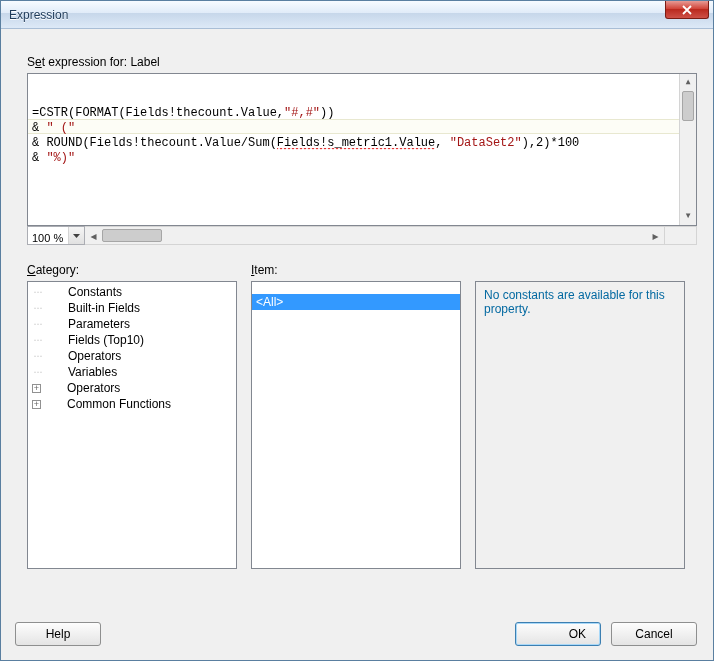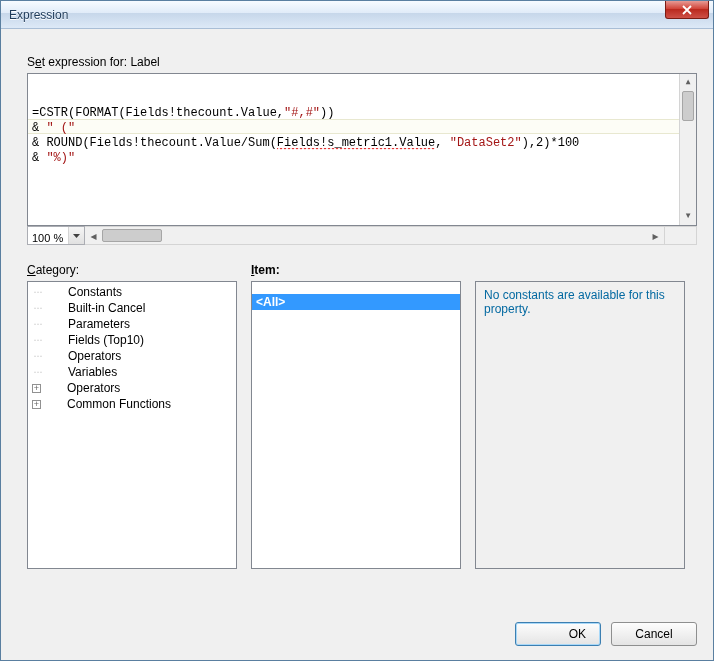--- a/index.html
+++ b/index.html
@@ -163,21 +163,21 @@
     border-left: none;
     background: #f0f0f0;
   }
   .lower {
     margin-top: 18px;
     display: flex;
     gap: 14px;
   }
   .col { display: flex; flex-direction: column; justify-content: center; }
   .col.cat { width: 210px; }
-  .col.item { width: 210px; font-weight: bold; }
+  .col.item { width: 210px; }
   .col.desc { width: 210px; }
   .listbox {
     background: #fff;
     border: 1px solid #828790;
     height: 288px;
     overflow: hidden;
     font-size: 12px;
   }
   .tree { padding: 2px; }
   .tree-row {
@@ -300,21 +300,21 @@
         <div class="label">
           <span class="accel">C</span><span>ategory:</span>
         </div>
         <div class="listbox tree" id="category-tree">
             <div class="tree-row">
               <span class="dots">⋯</span>
               <span class="lbl">Constants</span>
             </div>
             <div class="tree-row">
               <span class="dots">⋯</span>
-              <span class="lbl">Built-in Cancel</span>
+              <span class="lbl">Built-in Fields</span>
             </div>
             <div class="tree-row">
               <span class="dots">⋯</span>
               <span class="lbl">Parameters</span>
             </div>
             <div class="tree-row">
               <span class="dots">⋯</span>
               <span class="lbl">Fields (Top10)</span>
             </div>
             <div class="tree-row">
@@ -348,20 +348,21 @@
       <div class="col desc">
         <div class="label">&nbsp;</div>
         <div class="desc-box">
           <span>No constants are available for this property.</span>
         </div>
       </div>
 
     </div>
 
     <div class="button-row">
+      <button class="btn">Help</button>
       <div class="spacer"></div>
       <button class="btn default">OK</button>
       <div style="width:10px"></div>
       <button class="btn">Cancel</button>
     </div>
 
   </div>
 </div>
 
 </body></html>

